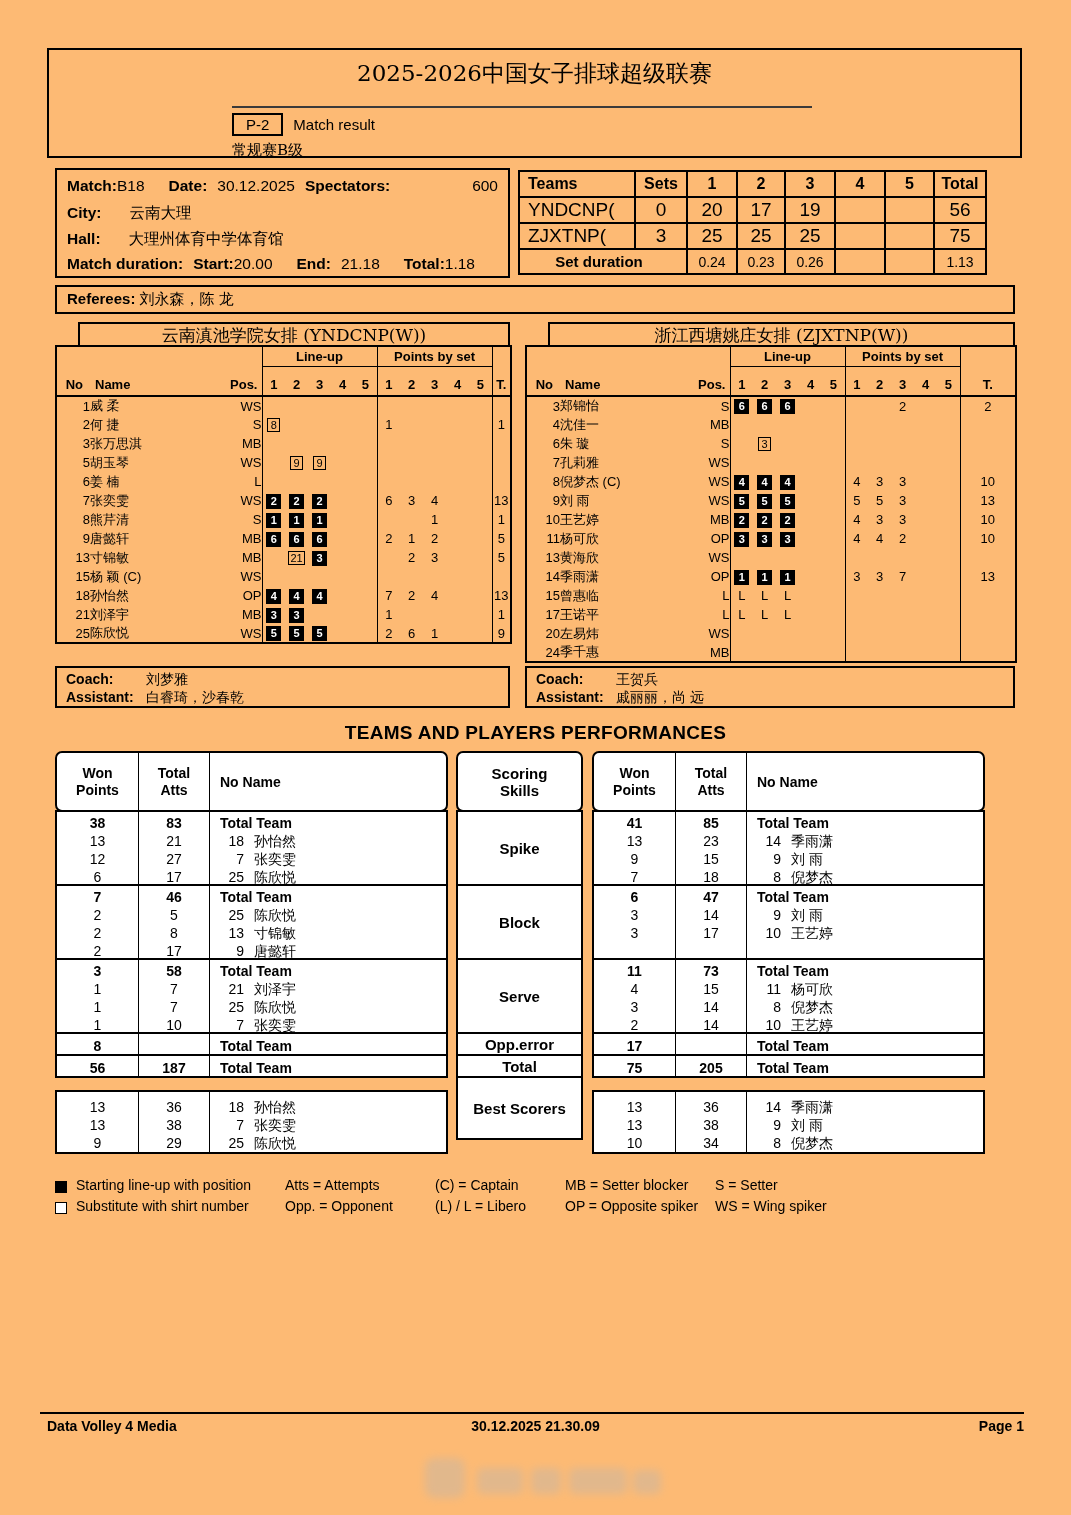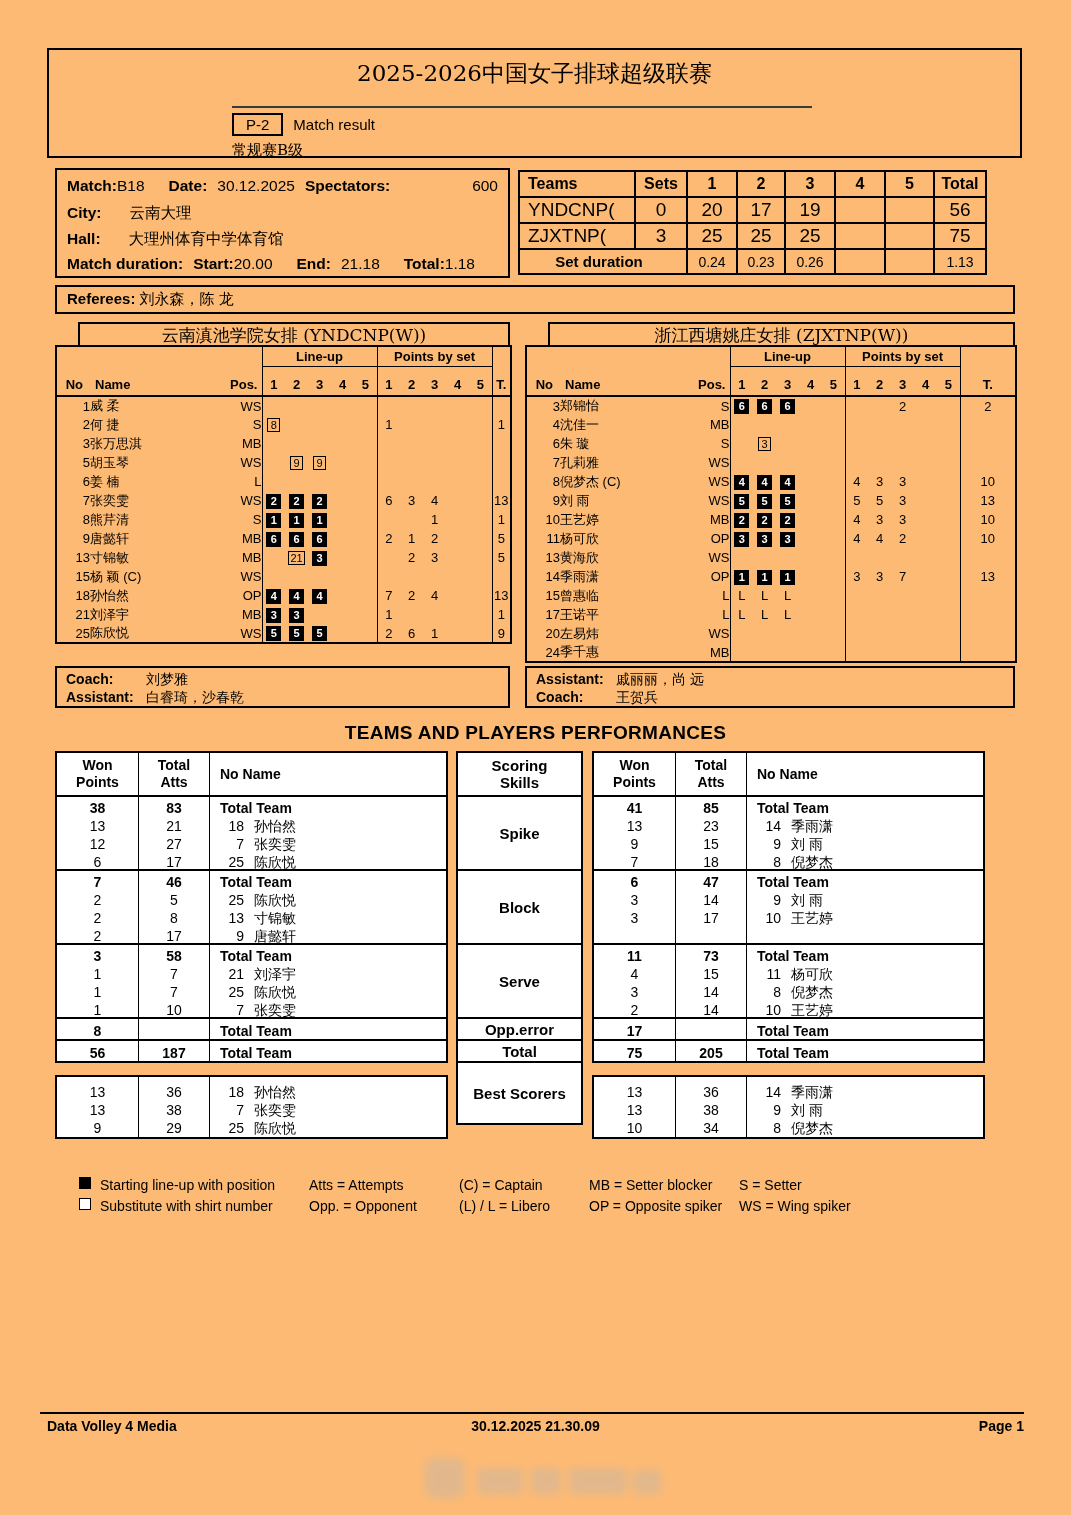--- a/index.html
+++ b/index.html
@@ -59,39 +59,39 @@
   .cline { line-height:18px; }
   .clabel { display:inline-block; width:80px; font-weight:bold; }
 
   
   .ptitle { position:absolute; left:0; width:100%; top:722px; text-align:center; font-weight:bold; font-size:19px; letter-spacing:.3px; }
   .pcol { position:absolute; top:753px; }
   .pc-left { left:55px; width:393px; }
   .pc-mid { left:456px; width:127px; }
   .pc-right { left:592px; width:393px; }
   .psec { border:2px solid #000; margin-top:-2px; display:flex; background:#fff; }
-  .ph { height:46px; }
+  .ph { height:61px;border-radius:7px; }
   .pbig { height:76px; }
   .psm { height:24px; }
   .pbest { height:64px; margin-top:12px; }
   .pcell1 { width:81px; text-align:center; padding-top:2px; }
   .pcell2 { width:71px; border-left:1px solid #000; text-align:center; padding-top:2px; }
   .pcell3 { flex:1; border-left:1px solid #000; padding:2px 0 0 10px; text-align:left; }
   .pl { line-height:18px; font-size:14px; }
   .pb { font-weight:bold; }
   .pnum { display:inline-block; width:24px; text-align:right; margin-right:10px; }
   .pc-hd { display:flex; align-items:center; justify-content:center; white-space:pre-line; font-weight:bold; font-size:14px; line-height:17px; text-align:center; padding-top:0; }
   .pc-hd3 { display:flex; align-items:center; justify-content:flex-start; font-weight:bold; font-size:14px; padding-top:0; padding-left:10px; }
   .csec { border:2px solid #000; margin-top:-2px; display:flex; align-items:center; justify-content:center; font-weight:bold; font-size:15px; white-space:pre-line; text-align:center; line-height:17px; background:#fff; }
   .psm .pl { line-height:20px; }
 
   
   .legend { position:absolute; left:55px; top:1174px; font-size:14px; }
   .lrow { display:flex; align-items:center; height:21px; }
-  .lg1 { width:230px; display:flex; align-items:flex-start;margin-left:24px; }
+  .lg1 { width:230px; display:flex; align-items:flex-end; }
   .lg2 { width:150px; } .lg3 { width:130px; } .lg4 { width:150px; }
   .sqf { display:inline-block; width:12px; height:12px; background:#000; margin-right:9px; flex:none; }
   .sqo { display:inline-block; width:12px; height:12px; border:1px solid #000; background:#fff; margin-right:9px; flex:none; }
 
   
   .f-line { position:absolute; left:40px; top:1412px; width:984px; border-top:2px solid #000; }
   .f-left { position:absolute; left:47px; top:1418px; font-weight:bold; font-size:14px; }
   .f-center { position:absolute; left:0; right:0; top:1418px; text-align:center; font-weight:bold; font-size:14px; }
   .f-right { position:absolute; right:47px; top:1418px; font-weight:bold; font-size:14px; }
 
@@ -739,22 +739,22 @@
           </tr>
         </tbody>
       </table>
     </div>
 
   <div class="coach co-left">
     <div class="cline"><span class="clabel">Coach:</span><span>刘梦雅</span></div>
     <div class="cline"><span class="clabel">Assistant:</span><span>白睿琦，沙春乾</span></div>
   </div>
   <div class="coach co-right">
+    <div class="cline"><span class="clabel">Coach:</span><span>王贺兵</span></div>
     <div class="cline"><span class="clabel">Assistant:</span><span>戚丽丽，尚 远</span></div>
-    <div class="cline"><span class="clabel">Coach:</span><span>王贺兵</span></div>
   </div>
 
   <div class="ptitle">TEAMS AND PLAYERS PERFORMANCES</div>
   <div id="perf-left" class="pcol pc-left">
       <div class="psec ph">
         <div class="pcell1 pc-hd">Won
 Points</div>
         <div class="pcell2 pc-hd">Total
 Atts</div>
         <div class="pcell3 pc-hd3">No Name</div>

